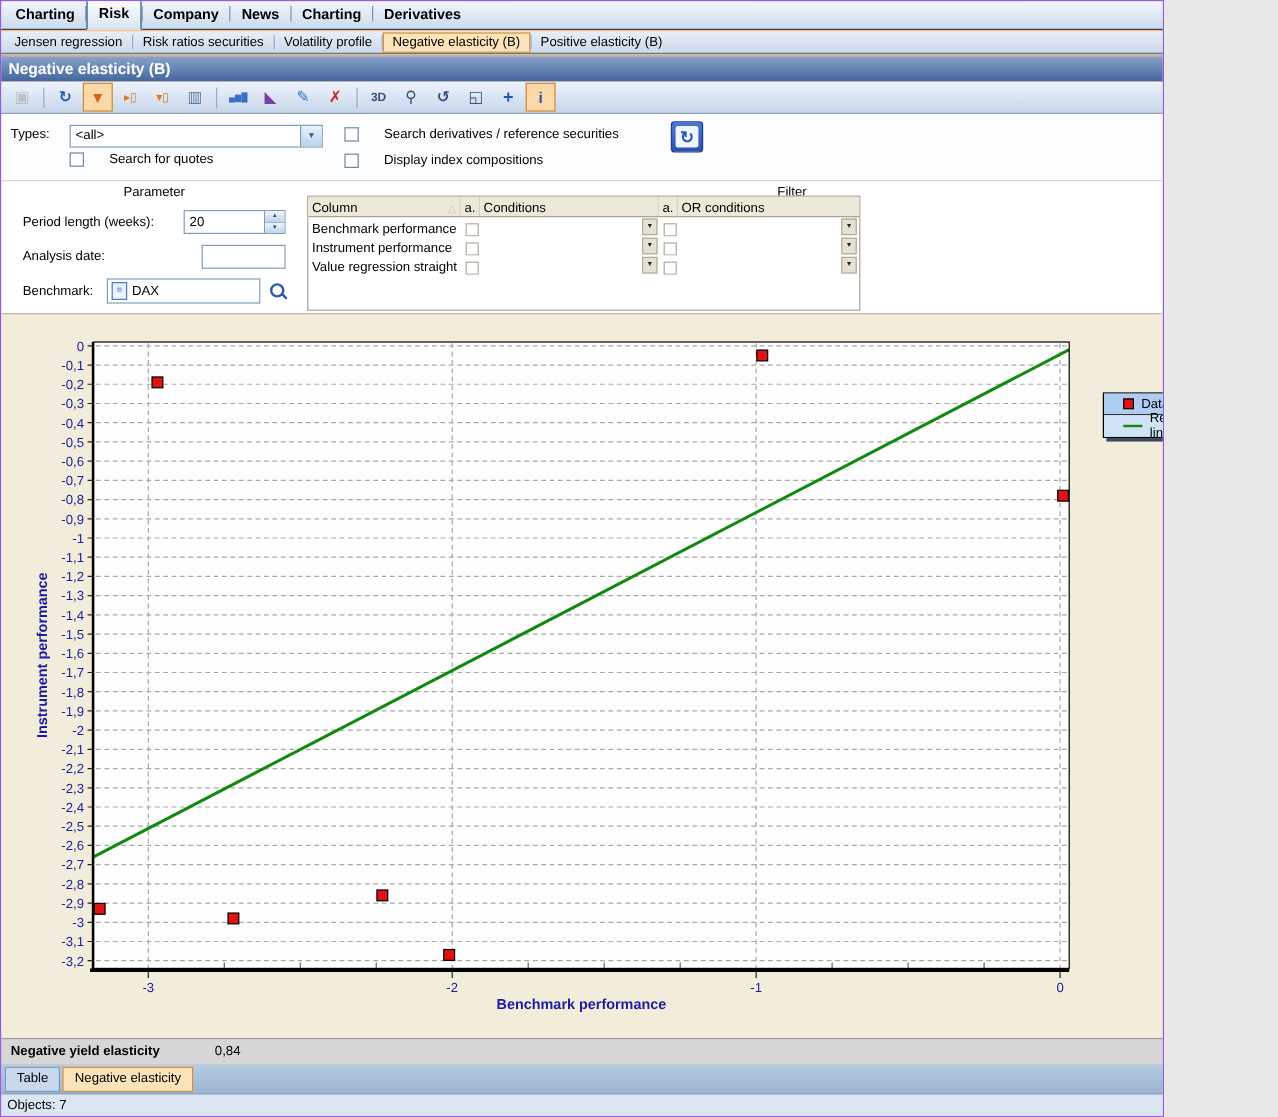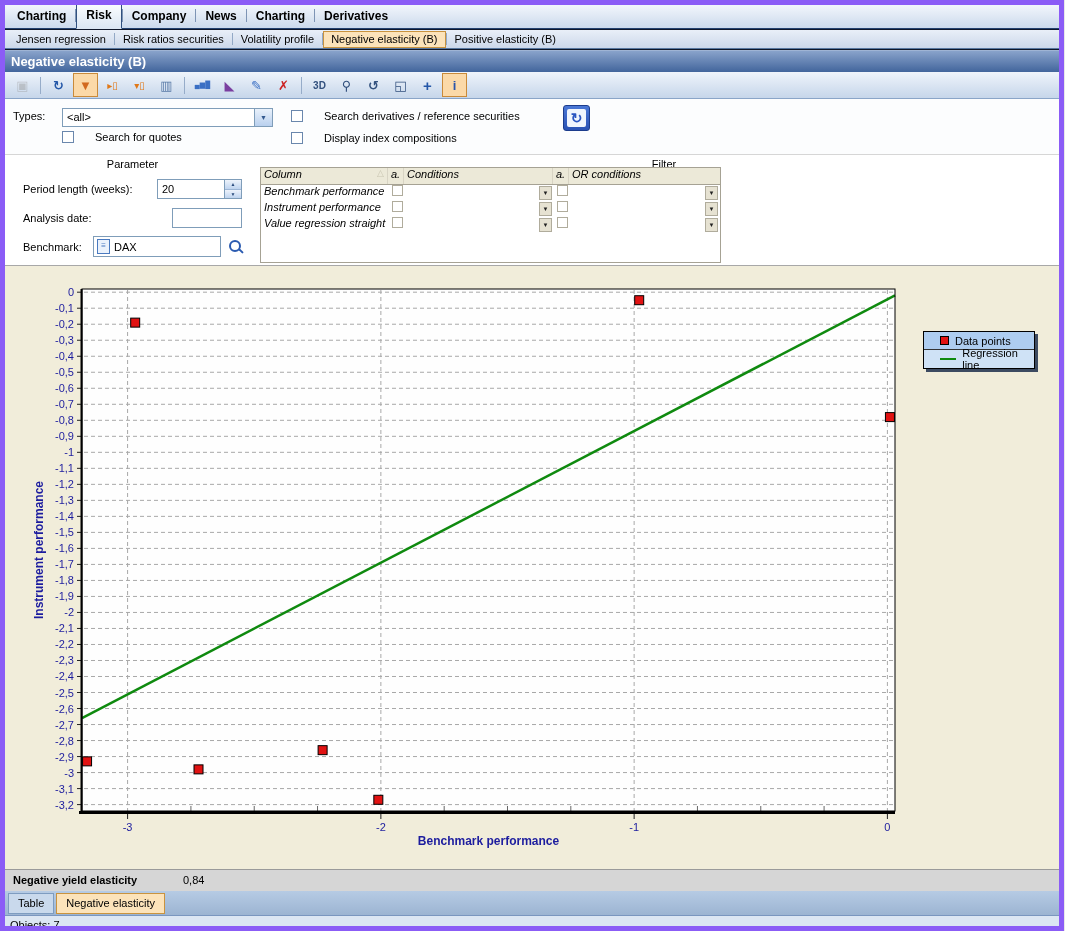--- a/index.html
+++ b/index.html
@@ -1,16 +1,16 @@
 <!DOCTYPE html>
 <html><head>
 <meta charset="utf-8">
 <style>
   html,body{margin:0;padding:0;background:#e8e8e8;}
-  .window{position:relative;width:1064px;height:931px;font-family:"Liberation Sans","DejaVu Sans",sans-serif;font-size:11px;color:#000;background:#0f172a;border:5px solid #8b5cf6;overflow:hidden;box-sizing:border-box;}
+  .window{position:relative;width:970px;height:931px;font-family:"Liberation Sans","DejaVu Sans",sans-serif;font-size:11px;color:#000;background:#fdba74;border:1px solid #8b5cf6;overflow:hidden;box-sizing:border-box;}
   
   .main-tabs{position:absolute;left:0;top:0;width:100%;height:24px;background:linear-gradient(#f2f6fc,#ccdaec);border-bottom:1px solid #24426f;display:flex;align-items:flex-end;padding-left:3px;box-sizing:border-box;}
   .main-tab{font-weight:bold;font-size:12px;padding:4px 9px 5px;cursor:default;white-space:nowrap;}
   .main-tab.active{background:linear-gradient(#fbfdff,#dbe6f3);border:1px solid #30507e;border-bottom:1px solid #dbe6f3;margin-bottom:-1px;padding-bottom:6px;}
   .vsep{width:1px;height:13px;background:#7d94b5;margin:0 0 6px 0;align-self:flex-end;}
   
   .sub-tabs{position:absolute;left:0;top:25px;width:100%;height:19px;background:linear-gradient(#e9eff8,#ccd8ea);border-bottom:1px solid #57779f;display:flex;align-items:center;padding-left:3px;box-sizing:border-box;}
   .sub-tab{padding:2px 8px 3px;white-space:nowrap;}
   .sub-tab.active{background:#fce3ba;border:1px solid #c9933f;padding:1px 7px 2px;}
   .vsep2{width:1px;height:12px;background:#93a9c6;}
@@ -46,21 +46,21 @@
   .analysis-input{left:167px;top:53px;width:70px;height:20px;}
   .bench-field{left:88px;top:81px;width:128px;height:21px;display:flex;align-items:center;gap:4px;padding-left:3px;}
   .doc-icon{width:11px;height:13px;border:1px solid #4a7ac0;background:#eaf2fc;color:#4a7ac0;font-size:8px;line-height:12px;text-align:center;overflow:hidden;}
   .mag{position:absolute;left:222px;top:83px;width:18px;height:18px;background:none;border:none;padding:0;}
   .mag::before{content:"";position:absolute;left:2px;top:2px;width:8px;height:8px;border:2px solid #2a5ab0;border-radius:50%;}
   .mag::after{content:"";position:absolute;left:11px;top:12px;width:6px;height:2px;background:#2a5ab0;transform:rotate(45deg);border-radius:1px;}
   
   .ftable{position:absolute;left:255px;top:12px;width:461px;height:96px;background:#fff;border:1px solid #a6a294;box-sizing:border-box;}
   .frow{display:flex;height:16px;align-items:center;}
   .fhead{background:#ece9d8;border-bottom:1px solid #a6a294;}
-  .fcell{height:100%;box-sizing:border-box;display:flex;align-items:flex-start;padding-left:3px;overflow:hidden;white-space:nowrap;position:relative;font-style:italic;}
+  .fcell{height:100%;box-sizing:border-box;display:flex;align-items:flex-end;padding-left:3px;overflow:hidden;white-space:nowrap;position:relative;}
   .fhead .fcell{border-right:1px solid #d8d4c4;}
   .c1{width:127px;justify-content:space-between;padding-right:3px;}
   .c2,.c4{width:16px;}
   .c3{width:149px;}
   .c5{width:150px;border-right:none !important;}
   .sort-icon{color:#cac6b2;font-size:9px;}
   .fcb{width:11px;height:11px;border:1px solid #b0ac9c;background:#fff;margin-left:1px;box-sizing:border-box;}
   .fdd{position:absolute;right:1px;top:1px;bottom:1px;width:13px;background:#e6e2d2;border:1px solid #b0ac9c;color:#222;font-size:6px;display:flex;align-items:center;justify-content:center;box-sizing:border-box;}
   
   .chart-panel{position:absolute;left:0;top:261px;width:100%;height:603px;background:#f1edda;}

